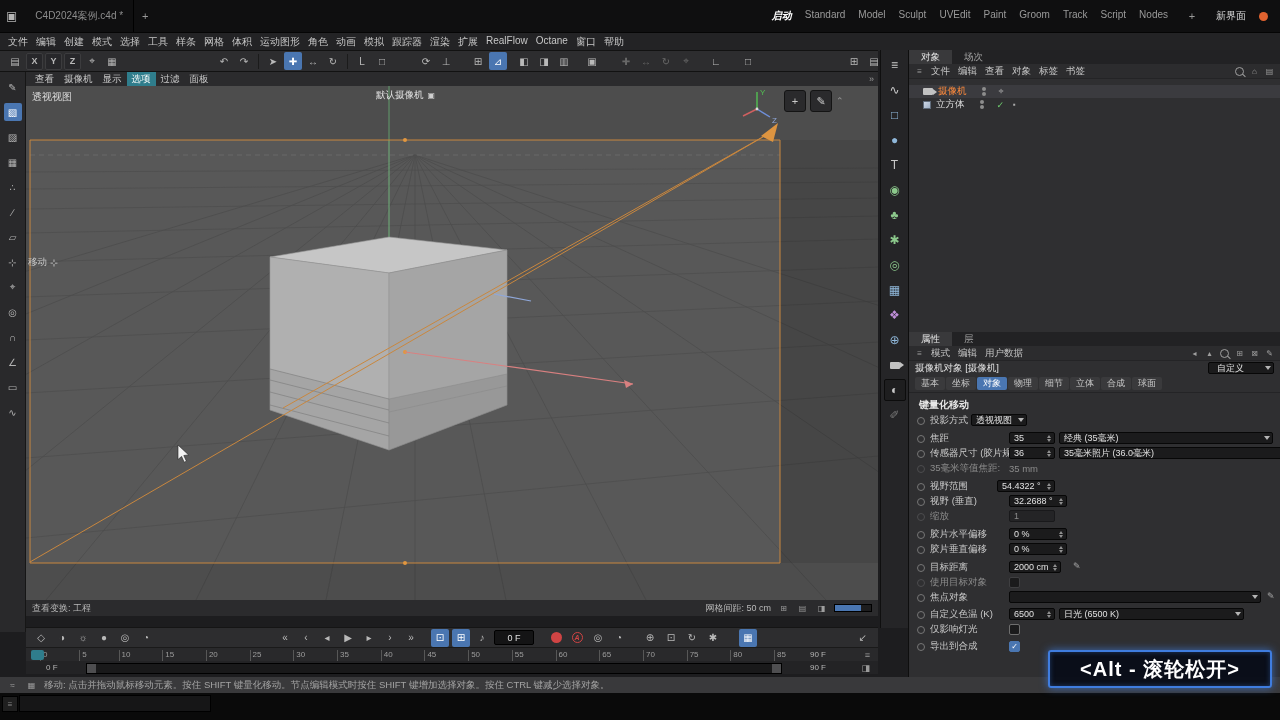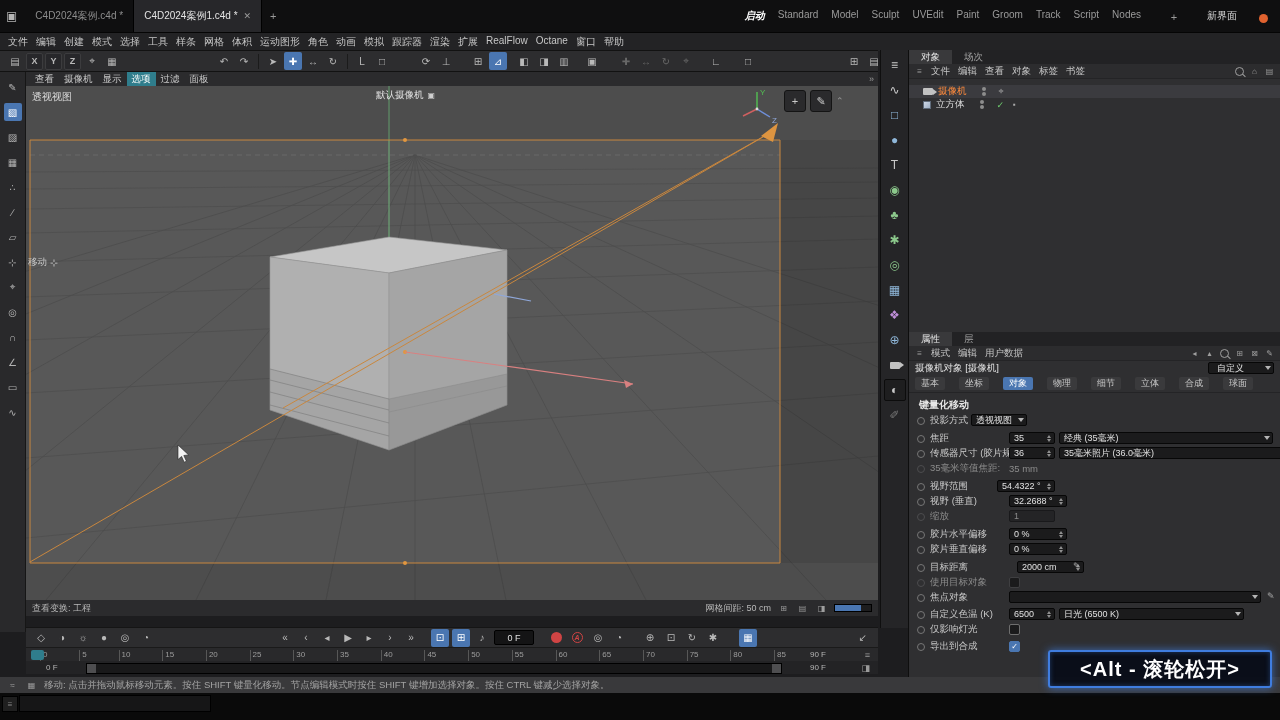--- a/index.html
+++ b/index.html
@@ -7,21 +7,21 @@
   #app{position:relative;width:1280px;height:720px;overflow:hidden;background:#1d1d1f;color:#ccc;font-size:10px;}
   .abs{position:absolute;}
 
   
   #titlebar{position:absolute;left:0;top:0;width:1280px;height:32px;background:#0f0f10;display:flex;align-items:center;}
   .logo{margin:0 8px 0 6px;color:#b5b5b5;font-size:12px;}
   .doc-tab{padding:0 10px;height:32px;display:flex;align-items:center;gap:6px;font-size:10px;color:#8d8d8d;border-right:1px solid #000;}
   .doc-tab.active{background:#27272a;color:#e4e4e4;}
   .doc-tab .x{color:#9a9a9a;font-size:9px;}
   .tab-add{width:22px;text-align:center;color:#9a9a9a;font-size:11px;}
-  .layouts{margin-left:auto;display:flex;align-items:flex-end;gap:22px;padding-right:12px;}
+  .layouts{margin-left:auto;display:flex;align-items:center;gap:13px;padding-right:12px;}
   .layouts-list{display:flex;gap:13px;}
   .layout-tab{color:#9a9a9a;font-size:10px;}
   .layout-tab.active{color:#fff;font-weight:bold;font-style:italic;}
   .newui{color:#d9d9d9;}
   .reddot{width:9px;height:9px;border-radius:50%;background:#e0622f;}
 
   
   #menubar{position:absolute;left:0;top:32px;width:1280px;height:18px;background:#232325;border-top:1px solid #050505;display:flex;align-items:center;padding-left:4px;}
   .menubar-list{display:flex;}
   .menu-item{padding:0 4px;font-size:10px;color:#c6c6c6;}
@@ -103,21 +103,21 @@
   .om-name-cam{color:var(--sel-orange);}
   .om-name{color:#ddd;}
   .vdots{width:4px;height:9px;display:flex;flex-direction:column;justify-content:space-between;margin-left:10px;flex:none;}
   .vdots i{width:4px;height:4px;border-radius:50%;background:#8d8d8d;}
   .om-check{color:var(--green);font-size:9px;margin-left:8px;}
   .om-tag{color:#a9a9a9;font-size:8px;margin-left:4px;}
   .om-target{color:#a9a9a9;font-size:9px;margin-left:8px;}
 
   
   .at-title-row{height:14px;display:flex;align-items:center;padding:0 6px;font-size:9.5px;color:#e3e3e3;gap:4px;}
-  .stabs{display:flex;padding:2px 6px;gap:14px;border-bottom:1px solid #242426;}
+  .stabs{display:flex;padding:2px 6px;gap:1px;border-bottom:1px solid #242426;}
   .stab{padding:0 6px;height:13px;line-height:13px;background:#3a3a3c;color:#c9c9c9;border-radius:2px;font-size:9px;}
   .stab.active{background:var(--accent);color:#fff;}
   .arow{position:absolute;left:8px;right:4px;height:13px;display:flex;align-items:center;font-size:9.5px;}
   .kdot{width:6px;height:6px;border:1px solid #767676;border-radius:50%;margin-right:5px;flex:none;}
   .kdot.dim{border-color:#4c4c4e;}
   .alab{color:#c9c9c9;white-space:nowrap;}
   .alab.dis{color:#8b8b8b;}
   .ctl{position:absolute;top:0;height:12px;background:#1b1b1c;border:1px solid #070707;border-radius:2px;display:flex;align-items:center;font-size:9px;color:#e0e0e0;padding:0 2px 0 4px;box-sizing:border-box;}
   .ctl .val{flex:1;white-space:nowrap;}
   .ctl.dd{justify-content:space-between;}
@@ -143,24 +143,20 @@
 </style>
 </head>
 <body>
 
 <div id="app">
 
   <div id="titlebar">
     <span class="logo">▣</span>
     <div class="doc-tab">
       <span>C4D2024案例.c4d *</span>
-    </div>
-    <div class="doc-tab active">
-      <span>C4D2024案例1.c4d *</span>
-      <span class="x">✕</span>
     </div>
     <span class="tab-add">+</span>
     <div class="layouts">
       <div class="layouts-list">
           <span class="layout-tab active">启动</span>
           <span class="layout-tab">Standard</span>
           <span class="layout-tab">Model</span>
           <span class="layout-tab">Sculpt</span>
           <span class="layout-tab">UVEdit</span>
           <span class="layout-tab">Paint</span>
@@ -648,21 +644,21 @@
         <span class="val">0 %</span>
           <span class="spin">
             <i class="u"></i>
             <i class="d"></i>
           </span>
       </div>
     </div>
     <div class="arow" style="top:229px">
       <span class="kdot"></span>
       <span class="alab">目标距离</span>
-      <div class="ctl" style="left:100px;width:67px">
+      <div class="ctl" style="left:92px;width:52px">
         <span class="val">2000 cm</span>
           <span class="spin">
             <i class="u"></i>
             <i class="d"></i>
           </span>
       </div>
       <span class="pen-mini" style="left:156px">✎</span>
     </div>
     <div class="arow" style="top:244px">
       <span class="kdot dim"></span>

